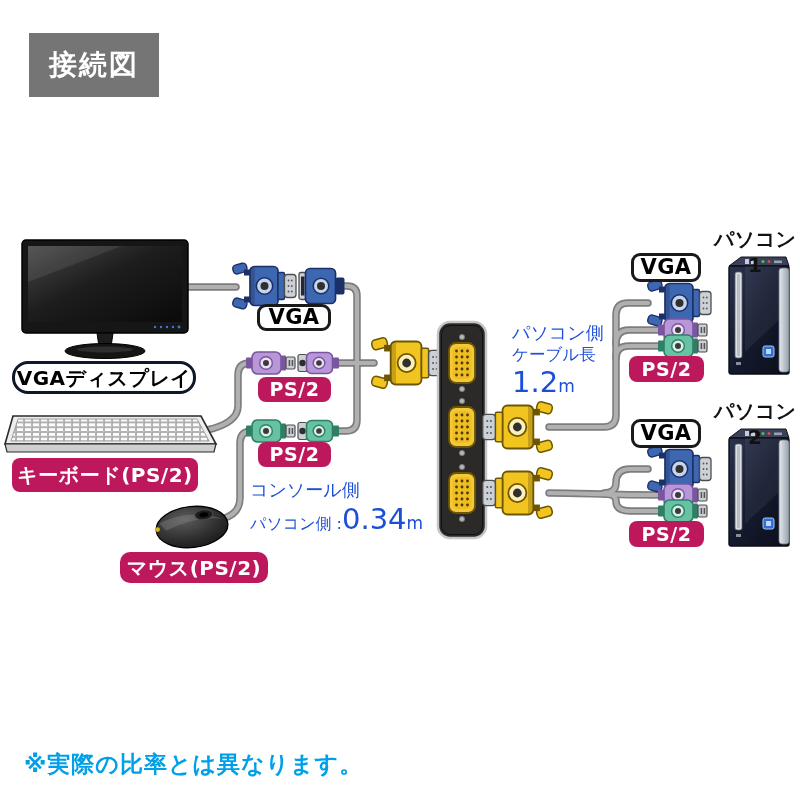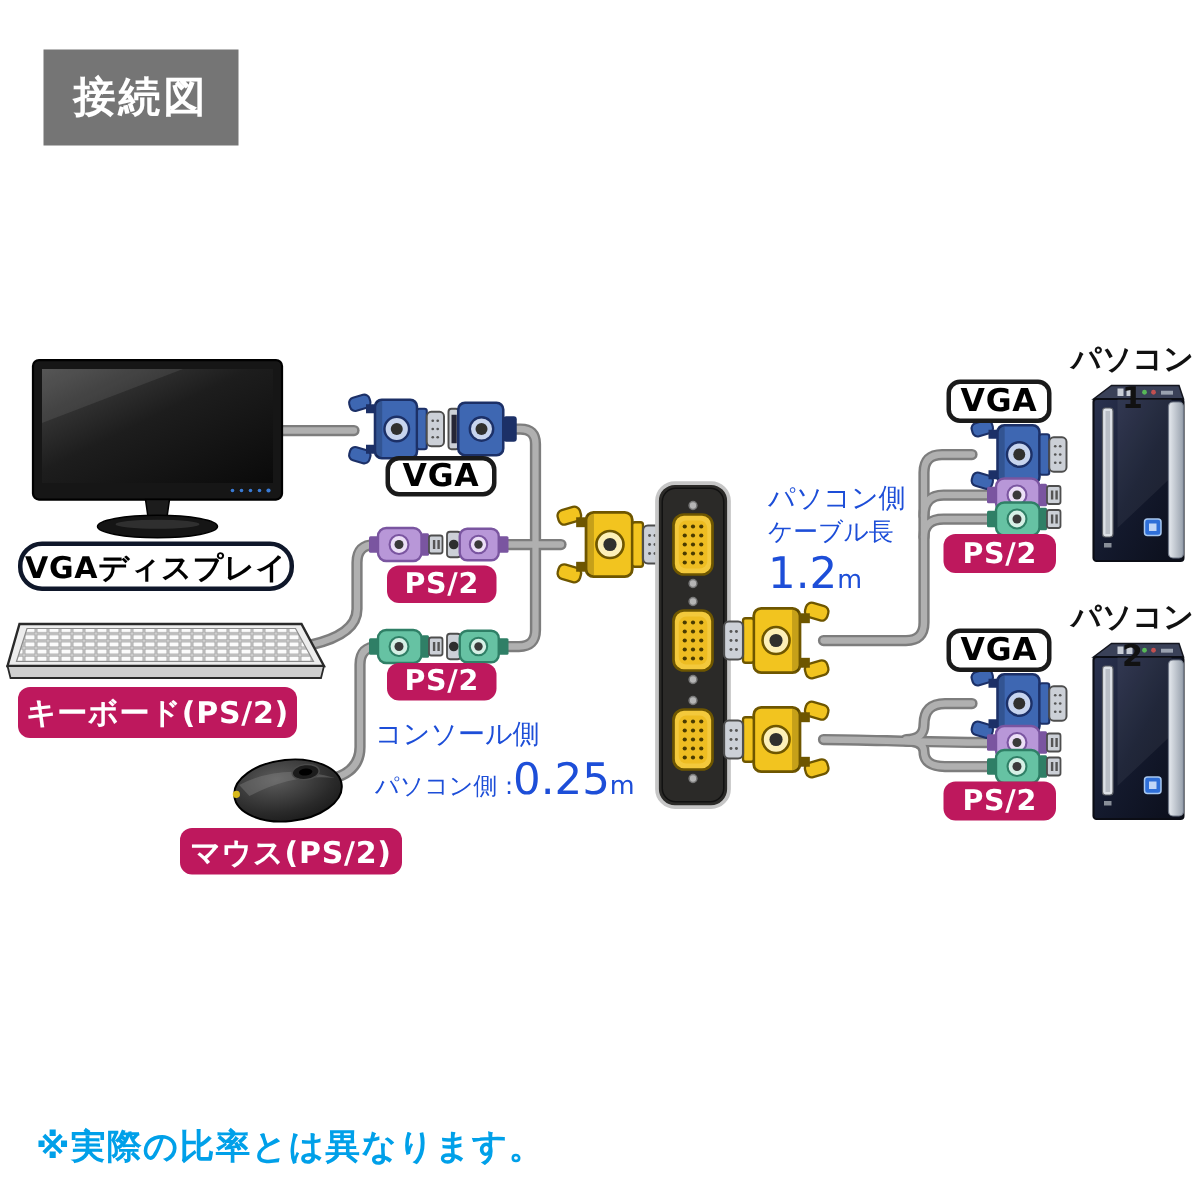--- a/index.html
+++ b/index.html
@@ -272,27 +272,27 @@
   <div class="tag tag-outline" style="left:12px;top:361px;width:184px;height:33px;font-size:20px;">VGAディスプレイ</div>
 
   <div class="tag tag-white" style="left:257px;top:304px;width:74px;height:27px;font-size:21px;">VGA</div>
 
   <div class="tag tag-navy" style="left:258px;top:377px;width:73px;height:25px;font-size:19px;">PS/2</div>
 
   <div class="tag tag-navy" style="left:258px;top:442px;width:73px;height:25px;font-size:19px;">PS/2</div>
 
   <div class="tag tag-navy" style="left:12px;top:458px;width:186px;height:34px;font-size:20px;">キーボード(PS/2)</div>
 
-  <div class="tag tag-navy" style="left:120px;top:552px;width:148px;height:31px;font-size:20px;">マウス(PS/2)</div>
+  <div class="tag tag-navy" style="left:120px;top:552px;width:148px;height:31px;font-size:20px;border-radius:10px;">マウス(PS/2)</div>
 
   <div class="note" style="left:250px;top:479px;">
     <div class="h">コンソール側</div>
     <div class="row">
       <span class="lbl">パソコン側 :</span>
-      <span class="val">0.25</span>
+      <span class="val">0.34</span>
       <span class="unit">m</span>
     </div>
   </div>
 
   <div class="note" style="left:512px;top:322px;">
     <div class="h">パソコン側</div>
     <div class="h" style="font-size:16.5px;">ケーブル長</div>
     <div class="row">
       <span class="val">1.2</span>
       <span class="unit">m</span>

